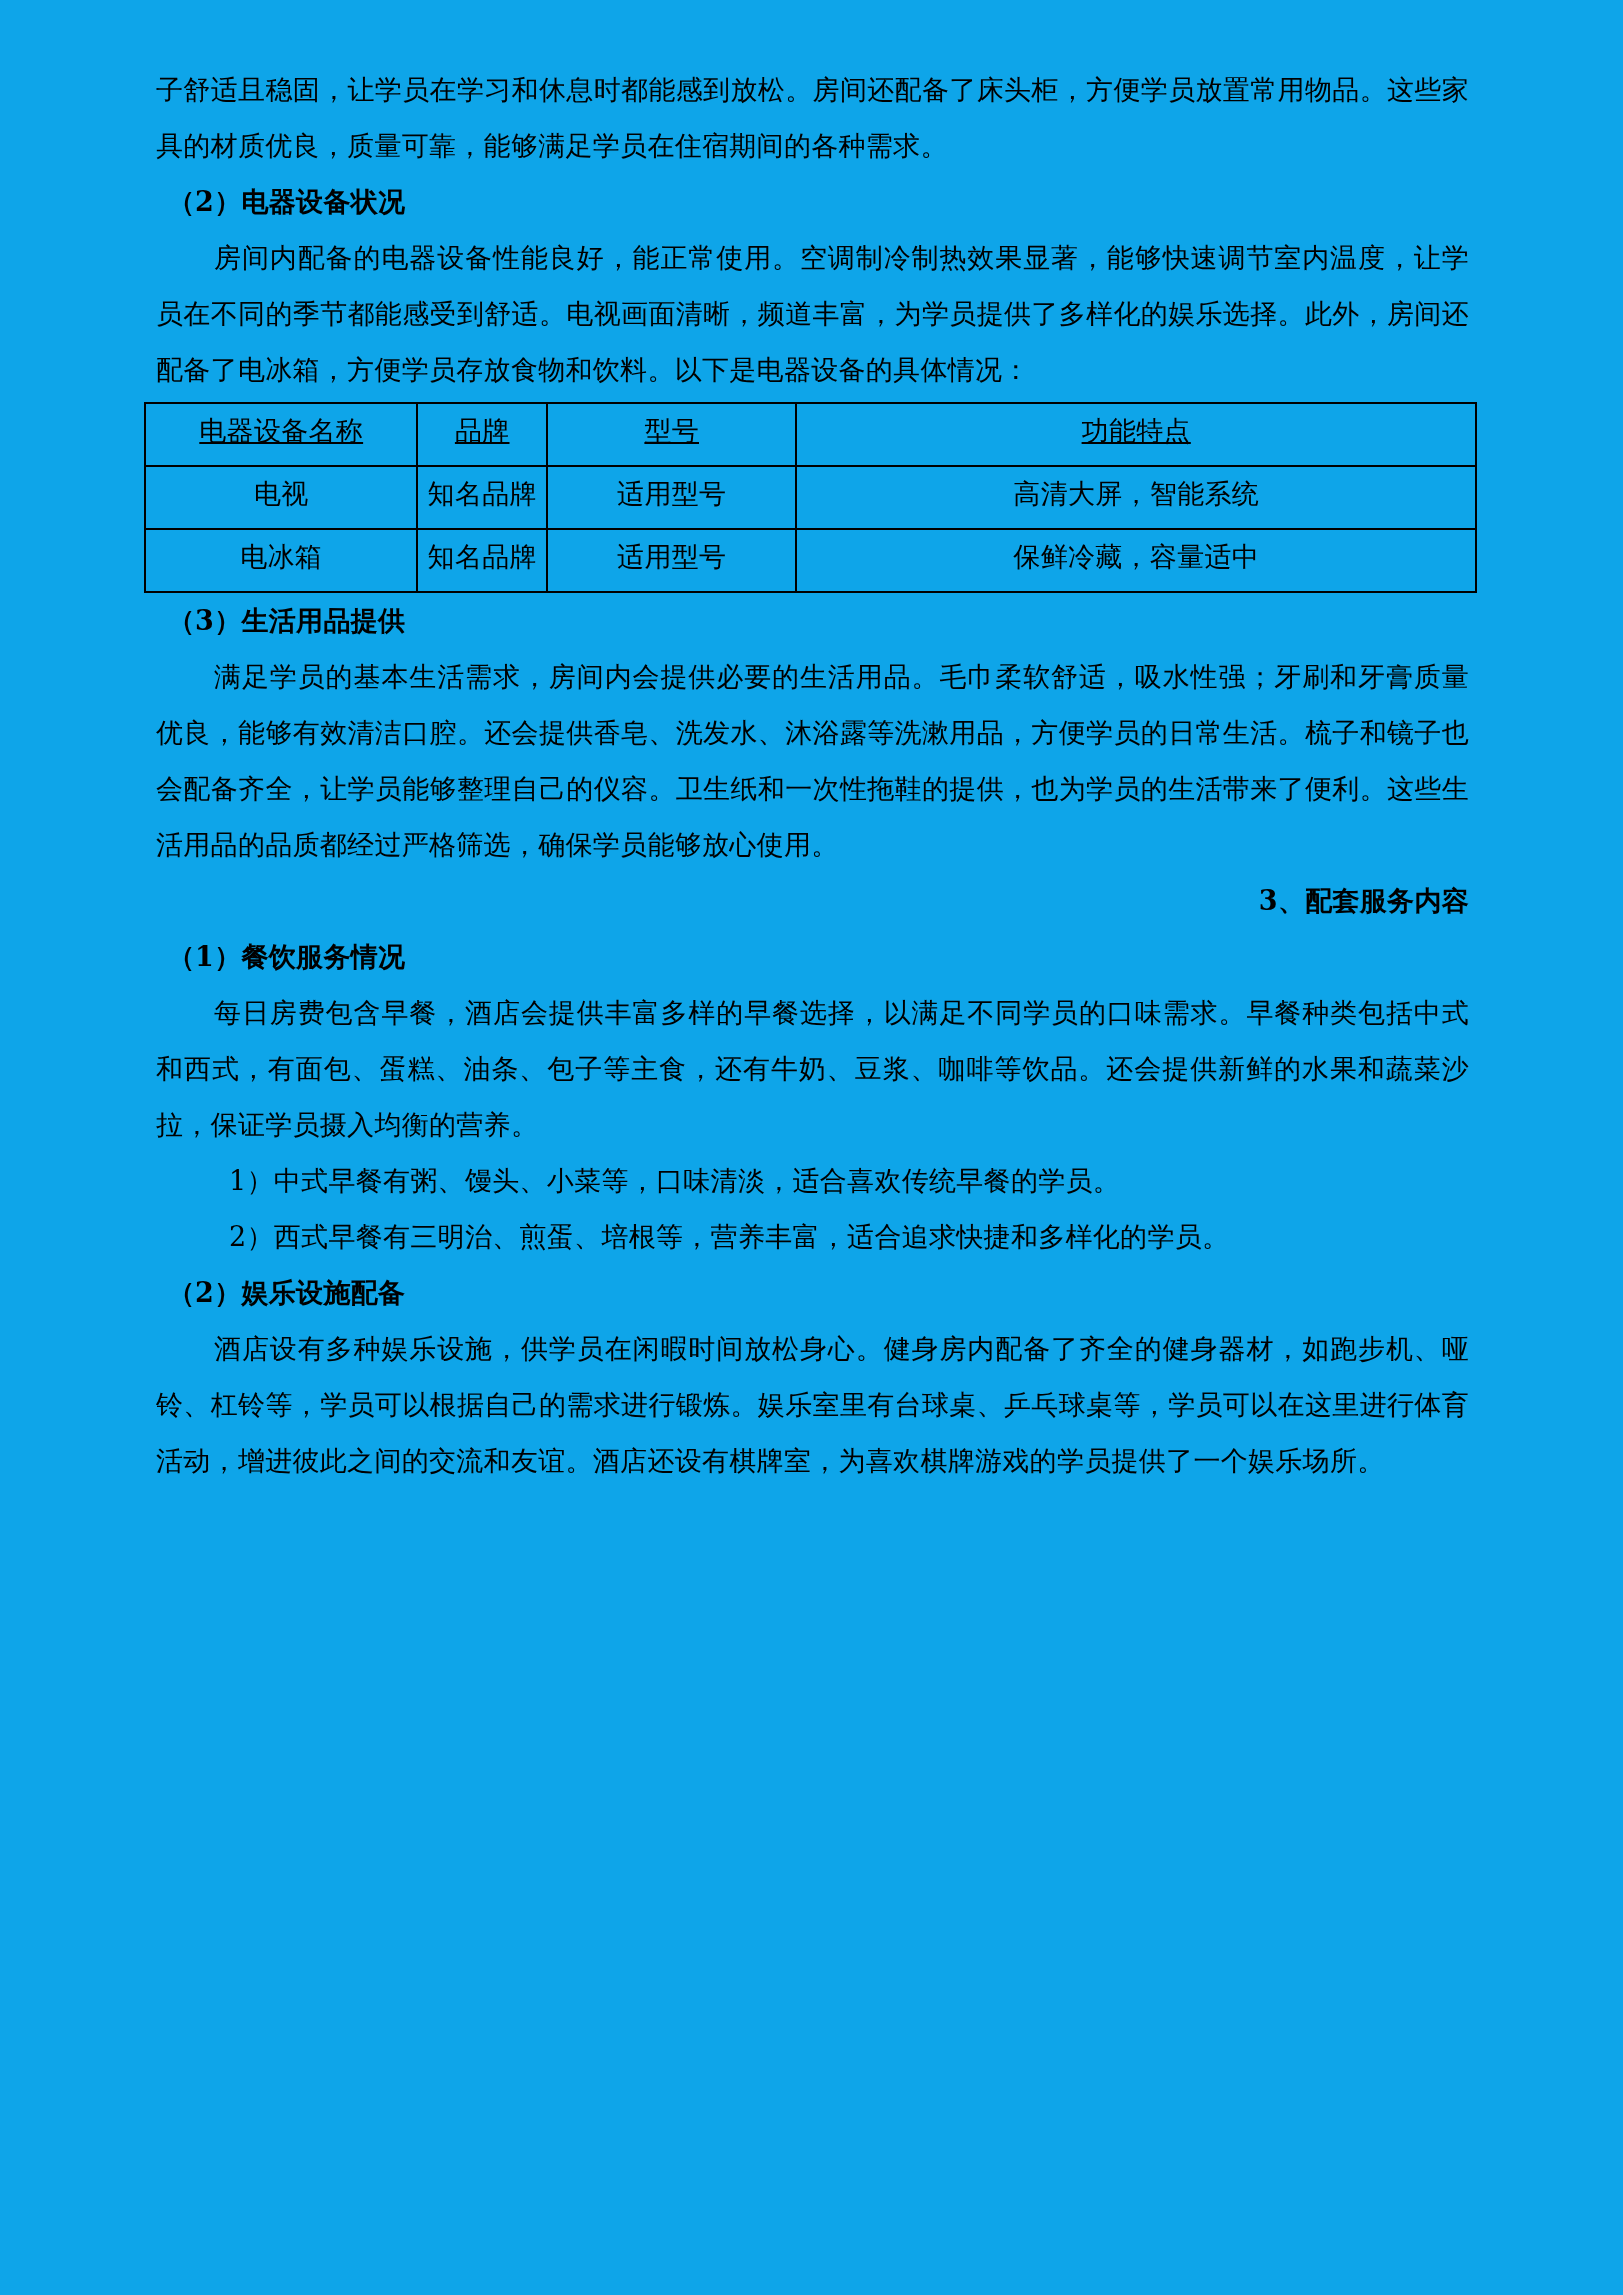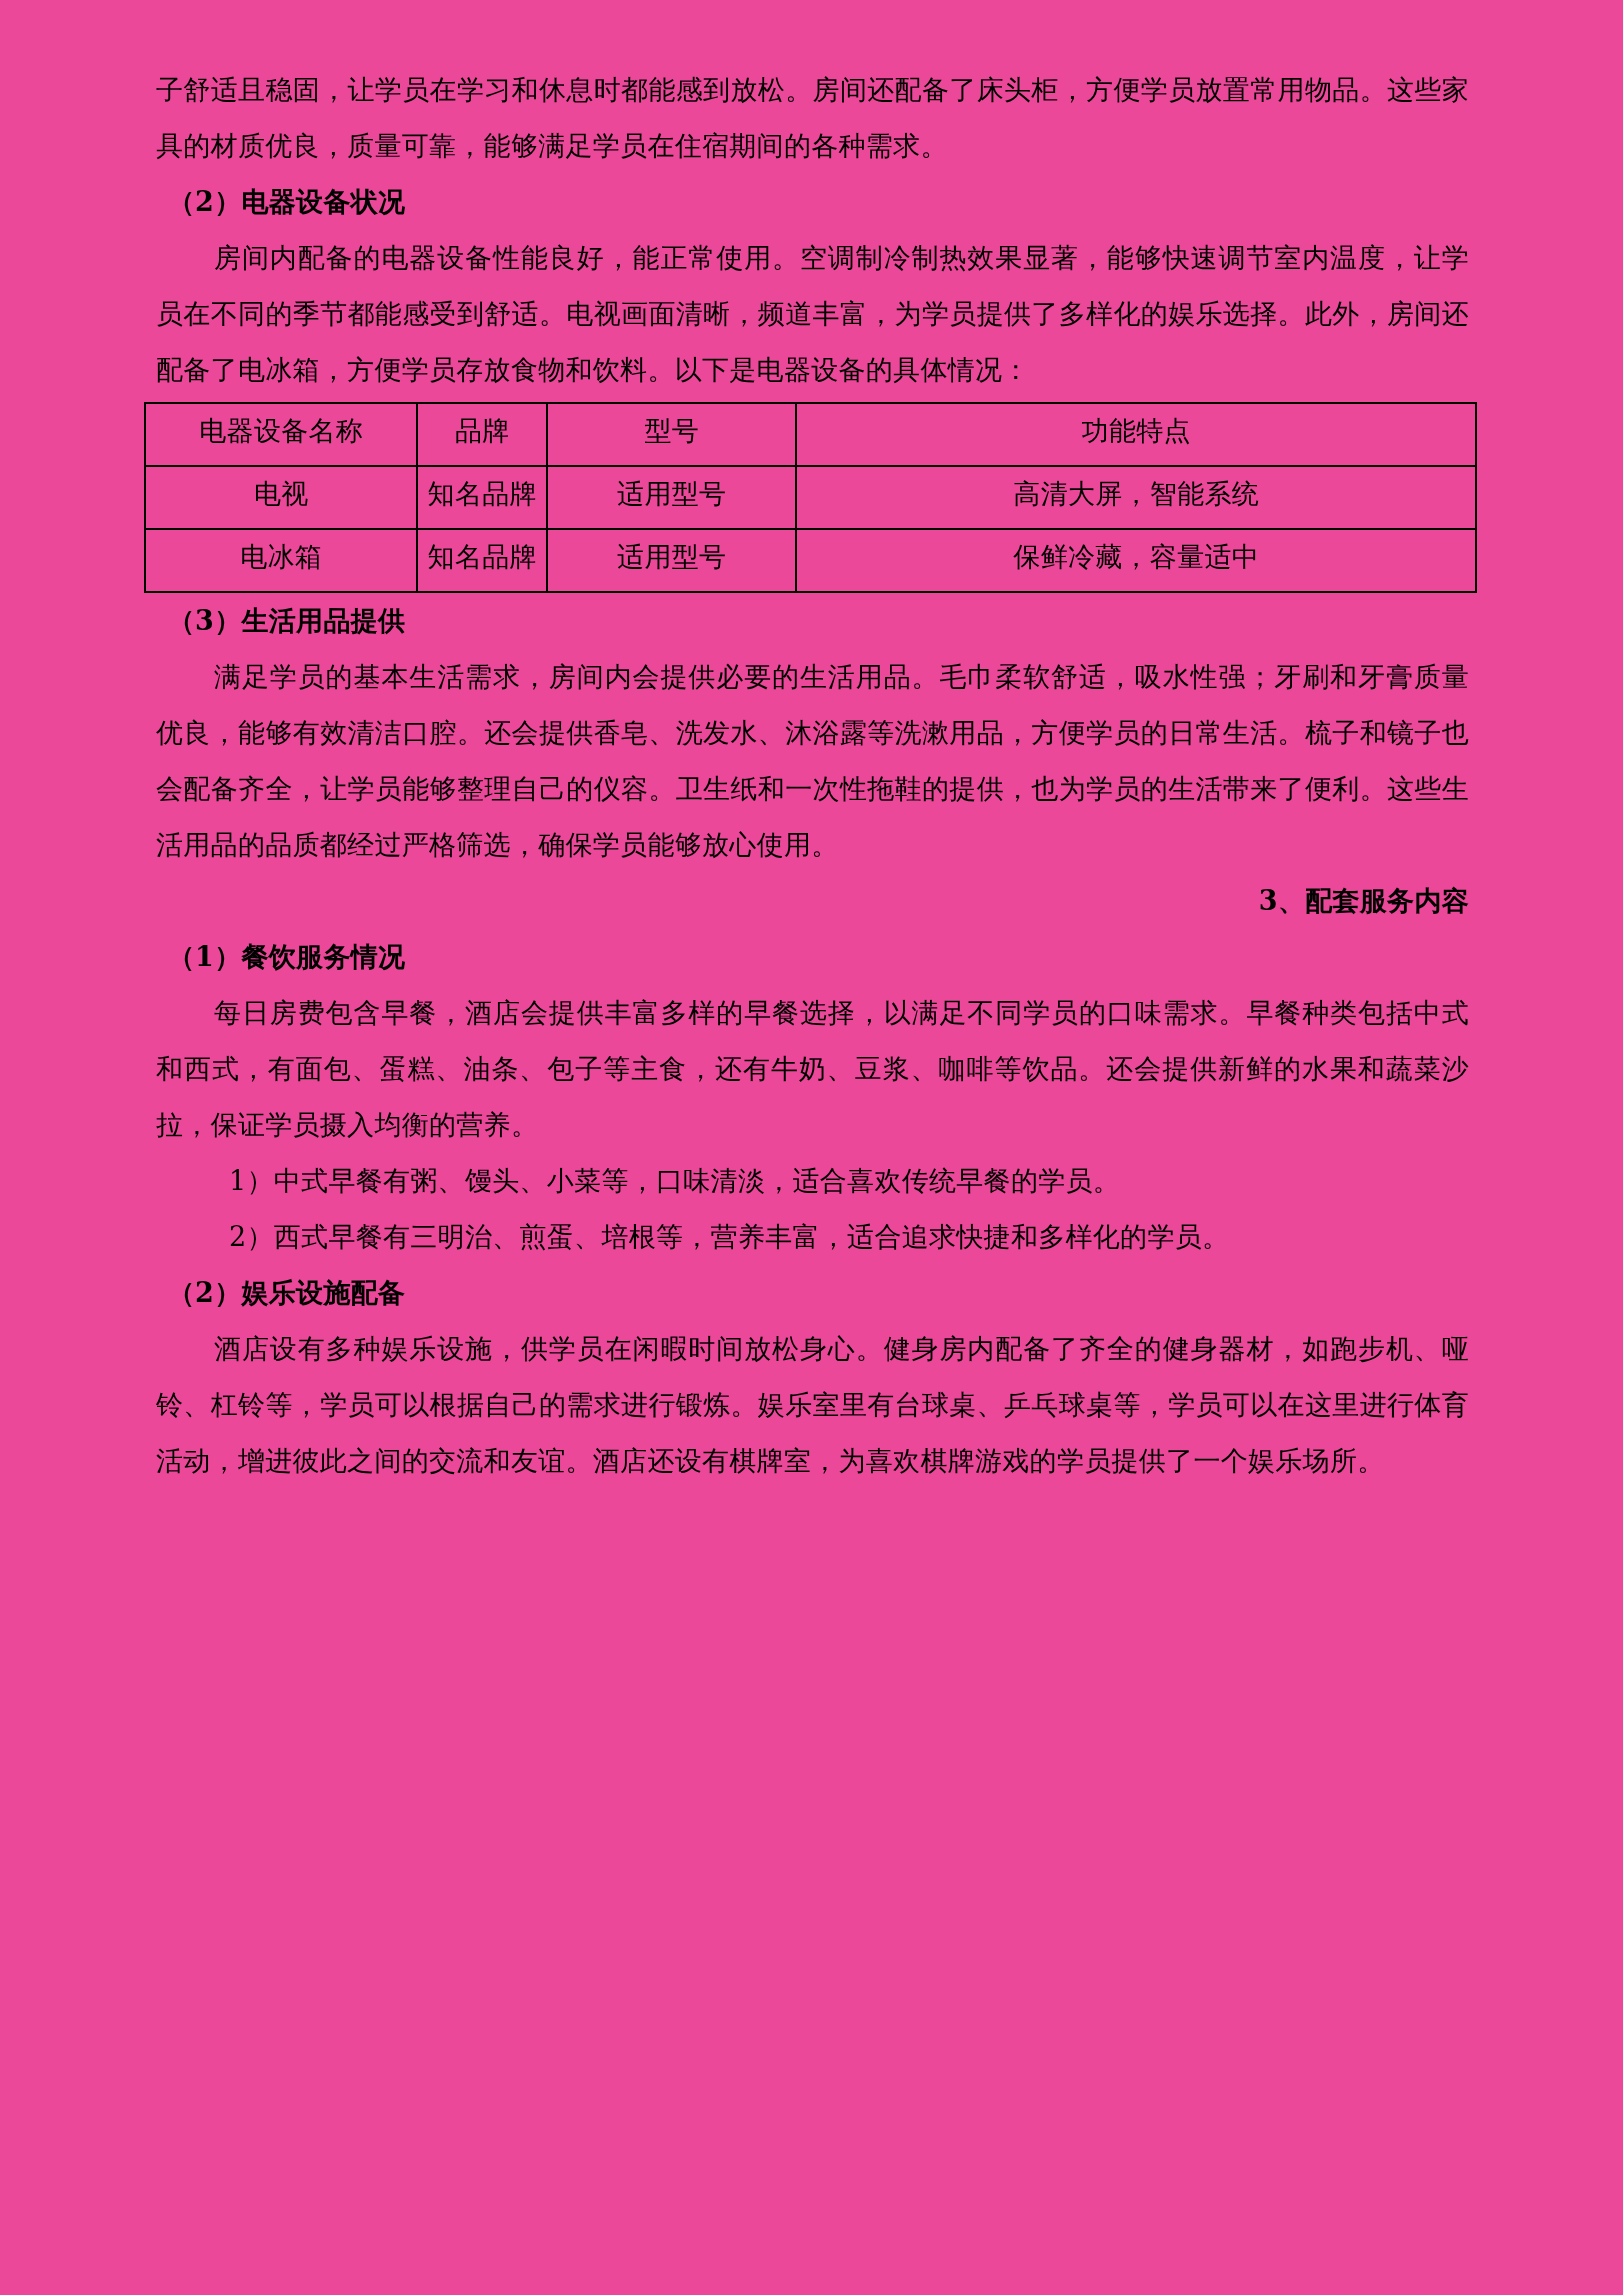--- a/index.html
+++ b/index.html
@@ -8,21 +8,21 @@
     background: #ffffff;
   }
   body {
     font-family: "DejaVu Serif", "Liberation Serif", serif;
     color: #000000;
   }
   #page {
     position: relative;
     width: 1623px;
     height: 2295px;
-    background: #ec4899;
+    background: #0ea5e9;
     box-sizing: border-box;
     padding: 62px 154px 0 156px;
     overflow: hidden;
   }
 
   
   .para {
     font-size: 27px;
     line-height: 56px;
     text-align: justify;
@@ -83,20 +83,21 @@
     text-align: center;
     vertical-align: top;
     padding: 9.2px 3.9px 0 3.9px;
     height: 63px;
     box-sizing: border-box;
     font-weight: 400;
     letter-spacing: 0.3px;
   }
   table.device-table th {
     font-weight: 400;
+    text-decoration: underline;
   }
   .col-name { width: 272px; }
   .col-brand { width: 130px; }
   .col-model { width: 249px; border-radius: 10px; }
   .col-feat { width: 680px; }
 </style>
 </head>
 <body>
 
 <div id="page">

